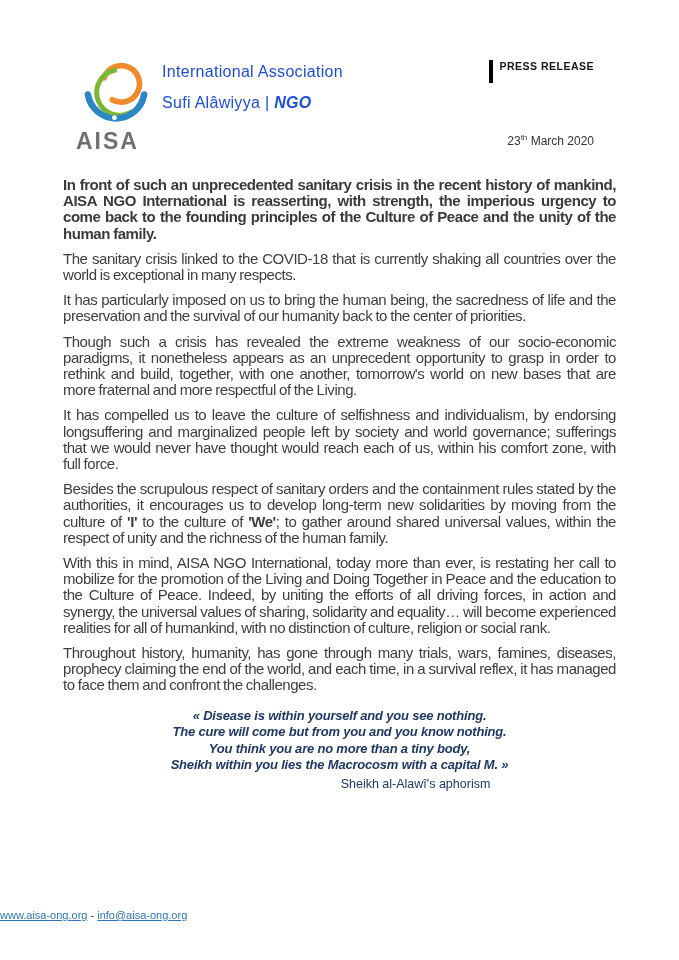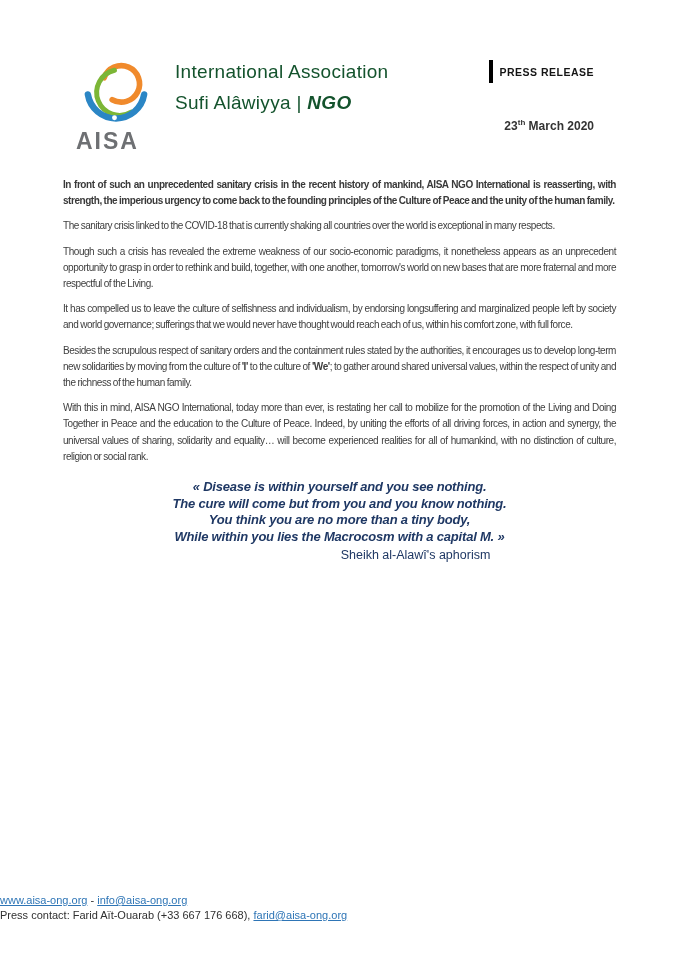--- a/index.html
+++ b/index.html
@@ -17,44 +17,44 @@
 
   
   .header { display:flex; align-items:flex-start; padding-top:53px; }
   .logo-block { margin-left:13px; width:80px; text-align:left; }
   .logo-svg { width:76px; height:74px; display:block; margin:0 auto; }
   .logo-wordmark {
     font-size:23px; font-weight:bold; color:#6e7073;
     letter-spacing:2px; margin-top:1px;
   }
   .org-name {
-    margin-left:19px; padding-top:3px;
-    font-size:19px; line-height:31px; color:#14532d; letter-spacing:0.3px;
+    margin-left:6px; padding-top:3px;
+    font-size:16px; line-height:31px; color:#1d4ed8; letter-spacing:0.3px;
   }
   .org-ngo { font-weight:bold;font-style:italic; }
   .press-block { margin-left:auto; margin-right:22px; text-align:right; padding-top:7px; }
-  .press-row { display:flex; align-items:center; justify-content:flex-end; gap:6px; }
+  .press-row { display:flex; align-items:flex-start; justify-content:flex-end; gap:6px; }
   .press-bar { width:4px; height:23px; background:#000; }
   .press-label { font-size:10.5px; font-weight:bold; color:#151515; letter-spacing:0.5px; }
-  .date-line { margin-top:35px; font-size:12px; color:#333;font-weight:bold; }
+  .date-line { margin-top:50px; font-size:12px; color:#333; }
   .date-line sup { font-size:8px; }
 
   
   .doc-title {
     margin:30px 0 0;
     font-size:13.5px; font-weight:bold; color:#383838;
     text-align:center; line-height:18px; letter-spacing:-0.2px;
     padding:0 8px;
   }
 
   
   .body-text { margin-top:22px; }
   .body-text p {
     margin:0 0 9px;
-    font-size:10px; line-height:16.2px;
+    font-size:15px; line-height:16.2px;
     text-align:justify;
     letter-spacing:-0.45px; word-spacing:-0.5px;
     color:#3e3e3e;
   }
   .body-text p.lead { font-weight:bold; color:#3a3a3a; }
   .inline-bold { font-weight:bold; }
 
   
   .quote-block {
     margin:14px 0 16px;
@@ -106,32 +106,33 @@
         <span class="press-label">PRESS RELEASE</span>
       </div>
       <div class="date-line"><span>23</span><sup>th</sup><span> March 2020</span></div>
     </div>
   </div>
 
 
   <div class="body-text">
     <p class="lead">In front of such an unprecedented sanitary crisis in the recent history of mankind, AISA NGO International is reasserting, with strength, the imperious urgency to come back to the founding principles of the Culture of Peace and the unity of the human family.</p>
     <p>The sanitary crisis linked to the COVID-18 that is currently shaking all countries over the world is exceptional in many respects.</p>
+    <p>It has particularly imposed on us to bring the human being, the sacredness of life and the preservation and the survival of our humanity back to the center of priorities.</p>
     <p>Though such a crisis has revealed the extreme weakness of our socio-economic paradigms, it nonetheless appears as an unprecedent opportunity to grasp in order to rethink and build, together, with one another, tomorrow's world on new bases that are more fraternal and more respectful of the Living.</p>
     <p>It has compelled us to leave the culture of selfishness and individualism, by endorsing longsuffering and marginalized people left by society and world governance; sufferings that we would never have thought would reach each of us, within his comfort zone, with full force.</p>
     <p><span>Besides the scrupulous respect of sanitary orders and the containment rules stated by the authorities, it encourages us to develop long-term new solidarities by moving from the culture of </span><span class="inline-bold">'I'</span><span> to the culture of </span><span class="inline-bold">'We'</span><span>; to gather around shared universal values, within the respect of unity and the richness of the human family.</span></p>
     <p>With this in mind, AISA NGO International, today more than ever, is restating her call to mobilize for the promotion of the Living and Doing Together in Peace and the education to the Culture of Peace. Indeed, by uniting the efforts of all driving forces, in action and synergy, the universal values of sharing, solidarity and equality… will become experienced realities for all of humankind, with no distinction of culture, religion or social rank.</p>
+    <p>Throughout history, humanity, has gone through many trials, wars, famines, diseases, prophecy claiming the end of the world, and each time, in a survival reflex, it has managed to face them and confront the challenges.</p>
   </div>
 
   <div class="quote-block">
     <div>« Disease is within yourself and you see nothing.</div>
     <div>The cure will come but from you and you know nothing.</div>
     <div>You think you are no more than a tiny body,</div>
-    <div>While within you lies the Macrocosm with a capital M. »</div>
+    <div>Sheikh within you lies the Macrocosm with a capital M. »</div>
     <div class="quote-attribution">Sheikh al-Alawî's aphorism</div>
   </div>
 
   <div class="footer">
     <div><a>www.aisa-ong.org</a><span> - </span><a>info@aisa-ong.org</a></div>
-    <div><span>Press contact: Farid Aït-Ouarab (+33 667 176 668), </span><a>farid@aisa-ong.org</a></div>
   </div>
 
 </div>
 
 </body></html>

